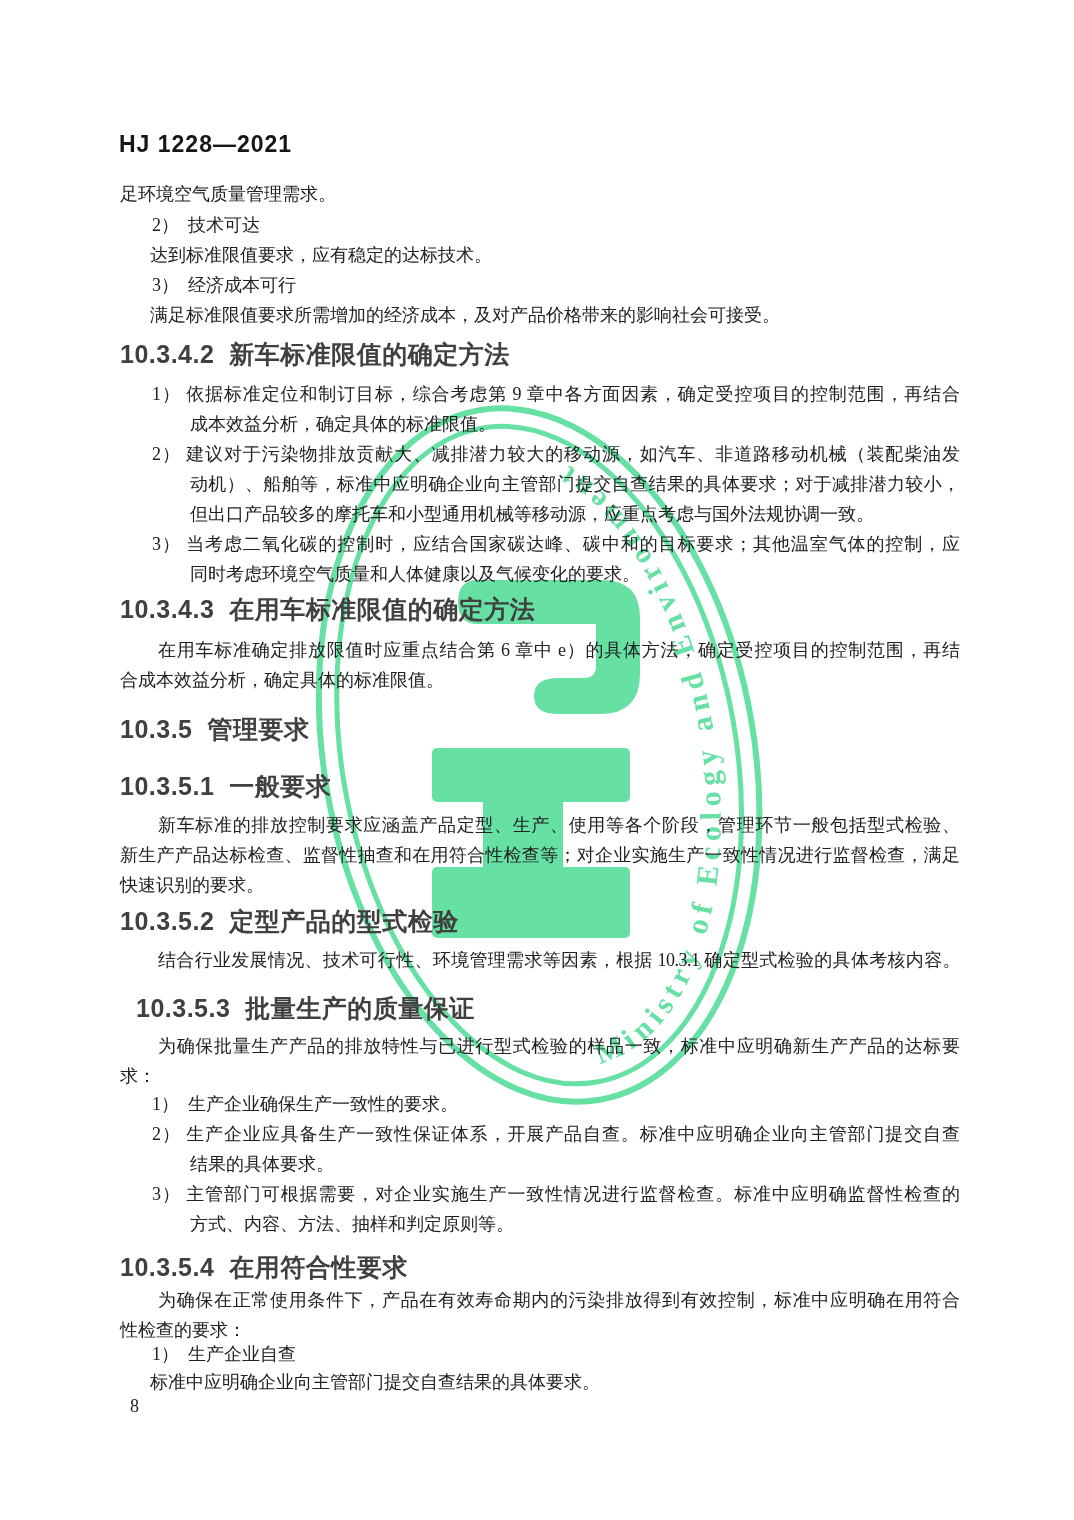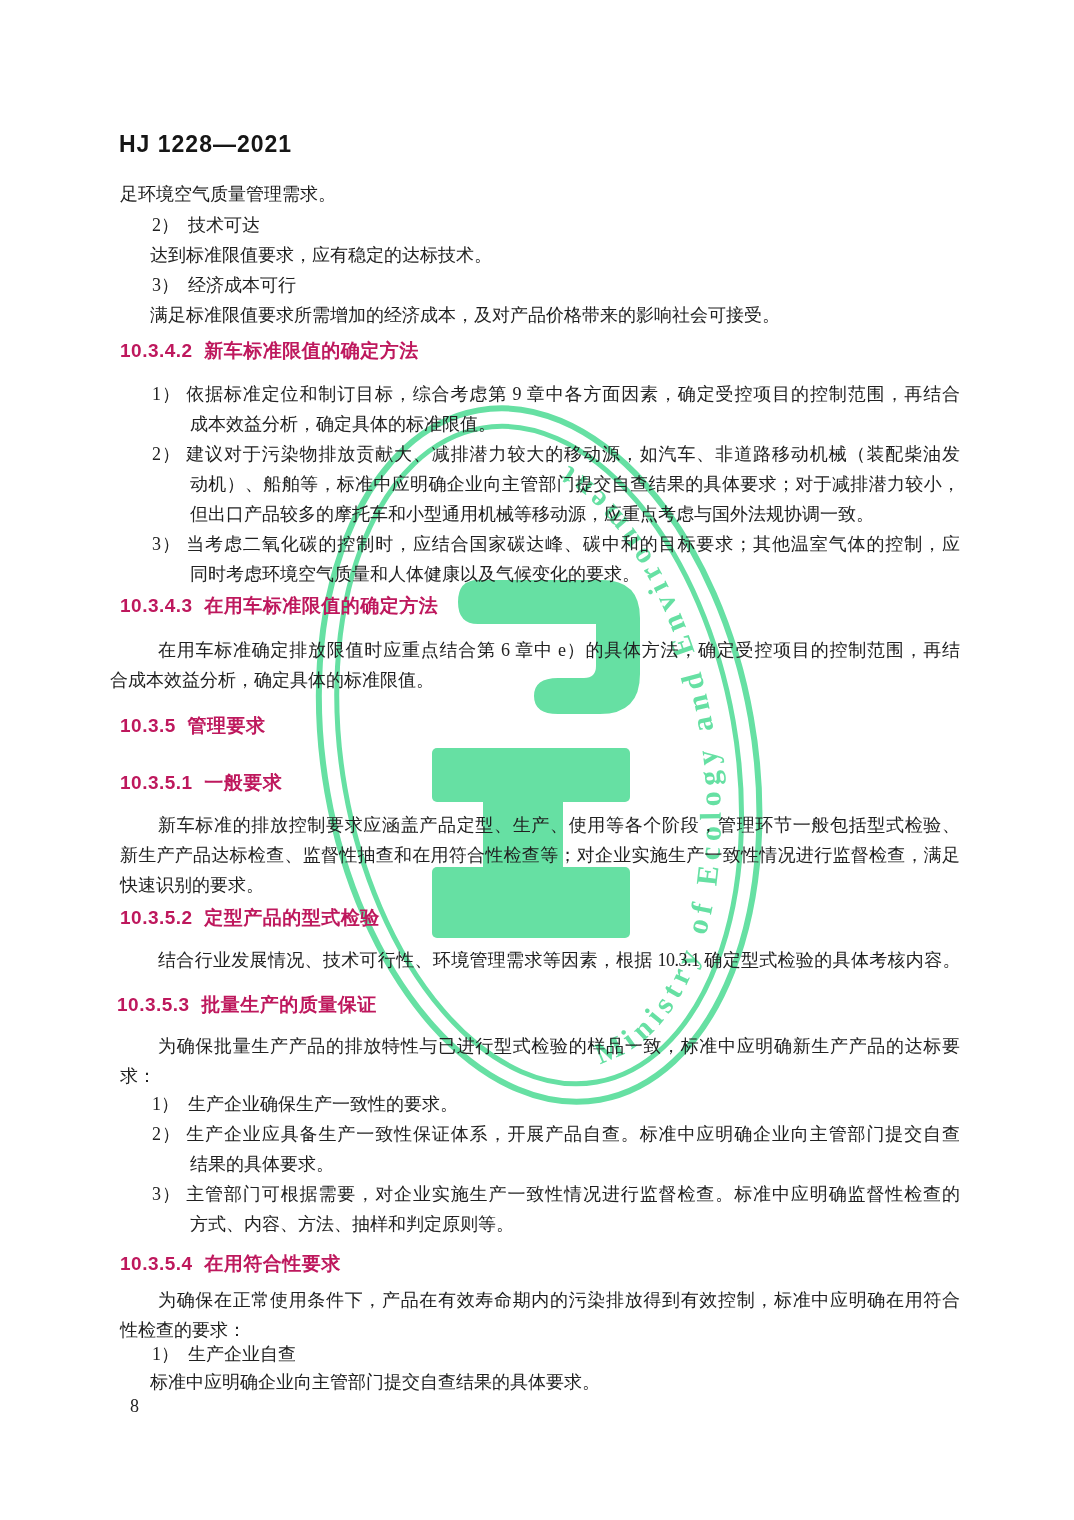--- a/index.html
+++ b/index.html
@@ -3,21 +3,21 @@
 <meta charset="utf-8">
 <style>
   html,body{margin:0;padding:0;background:#ffffff;}
   .page{position:relative;width:1074px;height:1520px;background:#ffffff;overflow:hidden;}
   .wm{position:absolute;left:0;top:0;z-index:0;}
   .textlayer{position:absolute;left:0;top:0;width:1074px;height:1520px;z-index:1;}
   .line{position:absolute;font-family:"Liberation Serif","DejaVu Serif",serif;
         font-size:18px;line-height:1.18;color:#212121;white-space:pre;}
   .line.j{white-space:normal;text-align:justify;text-align-last:justify;text-justify:inter-character;}
   .line.h{font-family:"Liberation Sans","DejaVu Sans",sans-serif;font-weight:700;
-          font-size:19px;color:#be185d;letter-spacing:0.5px;text-align:right;}
+          font-size:25px;color:#404040;letter-spacing:0.5px;text-align:right;}
   .hdr{position:absolute;left:119px;top:131px;
        font-family:"Liberation Sans","DejaVu Sans",sans-serif;font-weight:700;
        font-size:23px;color:#161616;letter-spacing:1px;}
   .pg{position:absolute;left:130px;top:1396px;
       font-family:"Liberation Serif","DejaVu Serif",serif;font-size:18px;color:#212121;}
   .wm-arc-text{font-family:"Liberation Serif","DejaVu Serif",serif;font-weight:700;
                font-size:30px;letter-spacing:6px;}
 </style>
 </head>
 <body>
@@ -56,29 +56,29 @@
         <div class="line h" style="left: 120px; top: 340px;">10.3.4.2  新车标准限值的确定方法</div>
         <div class="line b j" style="left: 152px; top: 384px; width: 808px;">1）  依据标准定位和制订目标，综合考虑第 9 章中各方面因素，确定受控项目的控制范围，再结合</div>
         <div class="line b" style="left: 190px; top: 414px;">成本效益分析，确定具体的标准限值。</div>
         <div class="line b j" style="left: 152px; top: 444px; width: 808px;">2）  建议对于污染物排放贡献大、减排潜力较大的移动源，如汽车、非道路移动机械（装配柴油发</div>
         <div class="line b j" style="left: 190px; top: 474px; width: 770px;">动机）、船舶等，标准中应明确企业向主管部门提交自查结果的具体要求；对于减排潜力较小，</div>
         <div class="line b" style="left: 190px; top: 504px;">但出口产品较多的摩托车和小型通用机械等移动源，应重点考虑与国外法规协调一致。</div>
         <div class="line b j" style="left: 152px; top: 534px; width: 808px;">3）  当考虑二氧化碳的控制时，应结合国家碳达峰、碳中和的目标要求；其他温室气体的控制，应</div>
         <div class="line b" style="left: 190px; top: 564px;">同时考虑环境空气质量和人体健康以及气候变化的要求。</div>
         <div class="line h" style="left: 120px; top: 595px;">10.3.4.3  在用车标准限值的确定方法</div>
         <div class="line b j" style="left: 158px; top: 640px; width: 802px;">在用车标准确定排放限值时应重点结合第 6 章中 e）的具体方法，确定受控项目的控制范围，再结</div>
-        <div class="line b" style="left: 110px; top: 670px;">合成本效益分析，确定具体的标准限值。</div>
+        <div class="line b" style="left: 120px; top: 670px;">合成本效益分析，确定具体的标准限值。</div>
         <div class="line h" style="left: 120px; top: 715px;">10.3.5  管理要求</div>
         <div class="line h" style="left: 120px; top: 772px;">10.3.5.1  一般要求</div>
         <div class="line b j" style="left: 158px; top: 815px; width: 802px;">新车标准的排放控制要求应涵盖产品定型、生产、使用等各个阶段，管理环节一般包括型式检验、</div>
         <div class="line b j" style="left: 120px; top: 845px; width: 840px;">新生产产品达标检查、监督性抽查和在用符合性检查等；对企业实施生产一致性情况进行监督检查，满足</div>
         <div class="line b" style="left: 120px; top: 875px;">快速识别的要求。</div>
         <div class="line h" style="left: 120px; top: 907px;">10.3.5.2  定型产品的型式检验</div>
         <div class="line b j" style="left: 158px; top: 950px; width: 802px; letter-spacing: -0.5px;">结合行业发展情况、技术可行性、环境管理需求等因素，根据 10.3.1 确定型式检验的具体考核内容。</div>
-        <div class="line h" style="left: 117px; top: 994px;">10.3.5.3  批量生产的质量保证</div>
+        <div class="line h" style="left: 136px; top: 994px;">10.3.5.3  批量生产的质量保证</div>
         <div class="line b j" style="left: 158px; top: 1036px; width: 802px;">为确保批量生产产品的排放特性与已进行型式检验的样品一致，标准中应明确新生产产品的达标要</div>
         <div class="line b" style="left: 120px; top: 1066px;">求：</div>
         <div class="line b" style="left: 152px; top: 1094px;">1）  生产企业确保生产一致性的要求。</div>
         <div class="line b j" style="left: 152px; top: 1124px; width: 808px;">2）  生产企业应具备生产一致性保证体系，开展产品自查。标准中应明确企业向主管部门提交自查</div>
         <div class="line b" style="left: 190px; top: 1154px;">结果的具体要求。</div>
         <div class="line b j" style="left: 152px; top: 1184px; width: 808px;">3）  主管部门可根据需要，对企业实施生产一致性情况进行监督检查。标准中应明确监督性检查的</div>
         <div class="line b" style="left: 190px; top: 1214px;">方式、内容、方法、抽样和判定原则等。</div>
         <div class="line h" style="left: 120px; top: 1253px;">10.3.5.4  在用符合性要求</div>
         <div class="line b j" style="left: 158px; top: 1290px; width: 802px;">为确保在正常使用条件下，产品在有效寿命期内的污染排放得到有效控制，标准中应明确在用符合</div>
         <div class="line b" style="left: 120px; top: 1320px;">性检查的要求：</div>

